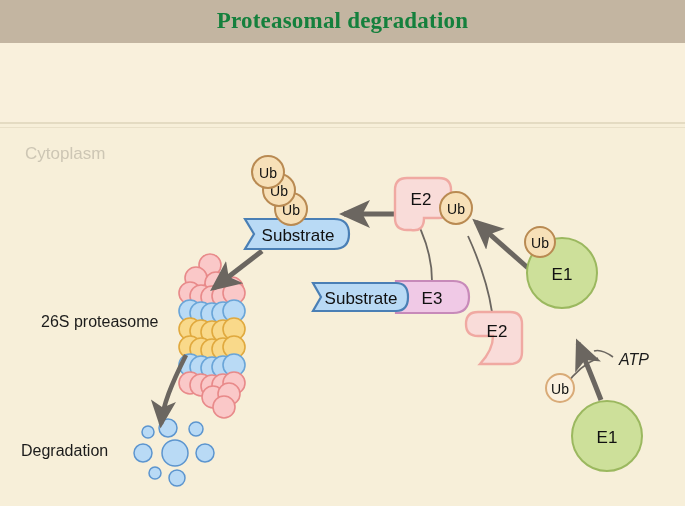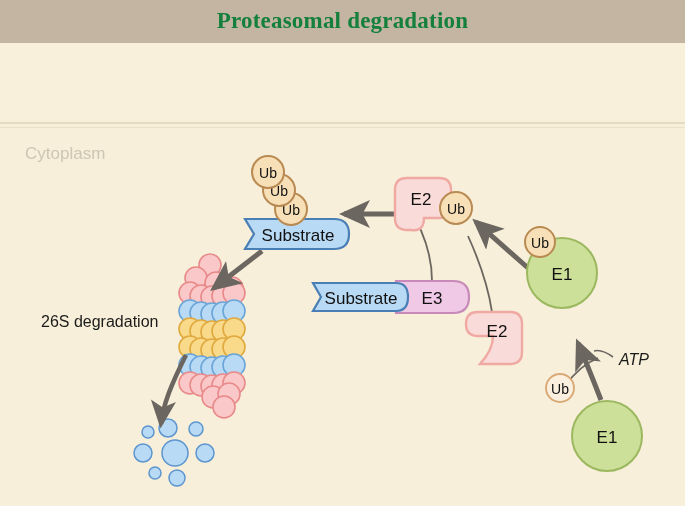--- a/index.html
+++ b/index.html
@@ -126,21 +126,22 @@
 
   <div id="header-bar"></div>
   <div id="header-title">Proteasomal degradation</div>
 
   <div id="upper-panel"></div>
   <div id="divider-1"></div>
   <div id="divider-2"></div>
   <div id="canvas-area"></div>
 
   <div class="lbl" id="cytoplasm-label">Cytoplasm</div>
-  <div class="lbl" id="proteasome-label">26S degradation</div>
+  <div class="lbl" id="proteasome-label">26S proteasome</div>
+  <div class="lbl" id="degradation-label">Degradation</div>
   <div class="lbl" id="atp-label">ATP</div>
 
   <svg class="layer" viewBox="0 0 685 506">
     <defs>
       <marker id="arrowhead" markerWidth="7" markerHeight="7" refX="5.2" refY="3.2" orient="auto">
         <path d="M0,0.4 L6.2,3.2 L0,6 L1.5,3.2 Z" fill="#6b6660"></path>
       </marker>
     </defs>
 
     <g>

